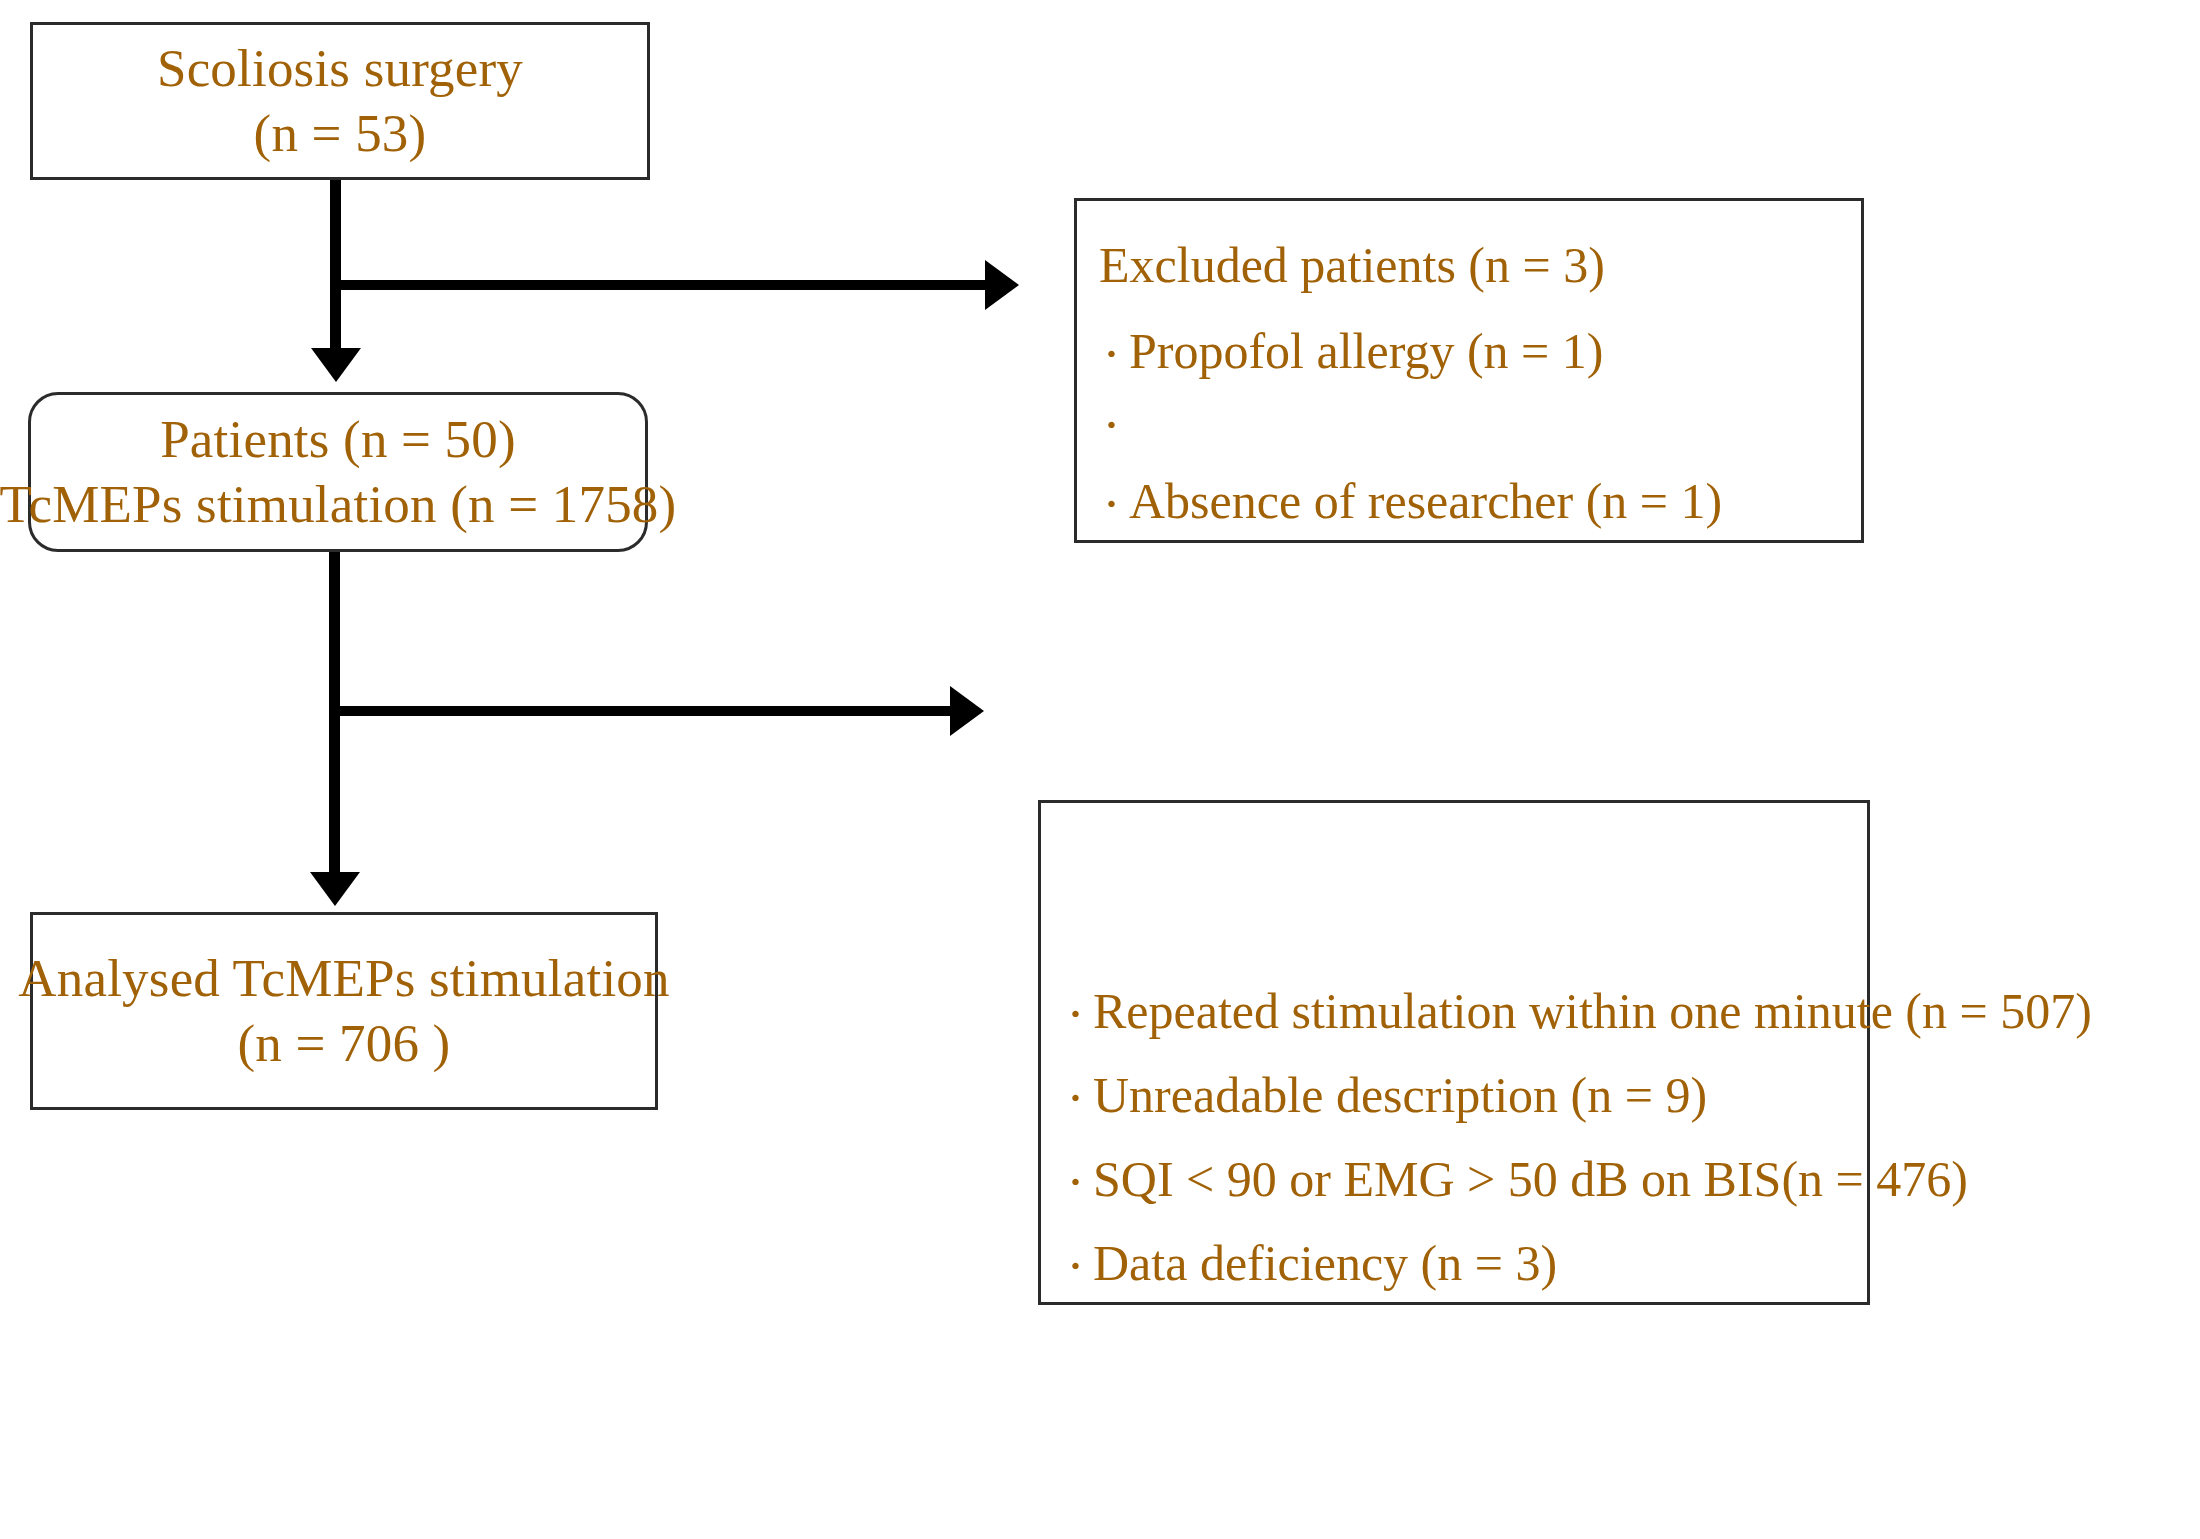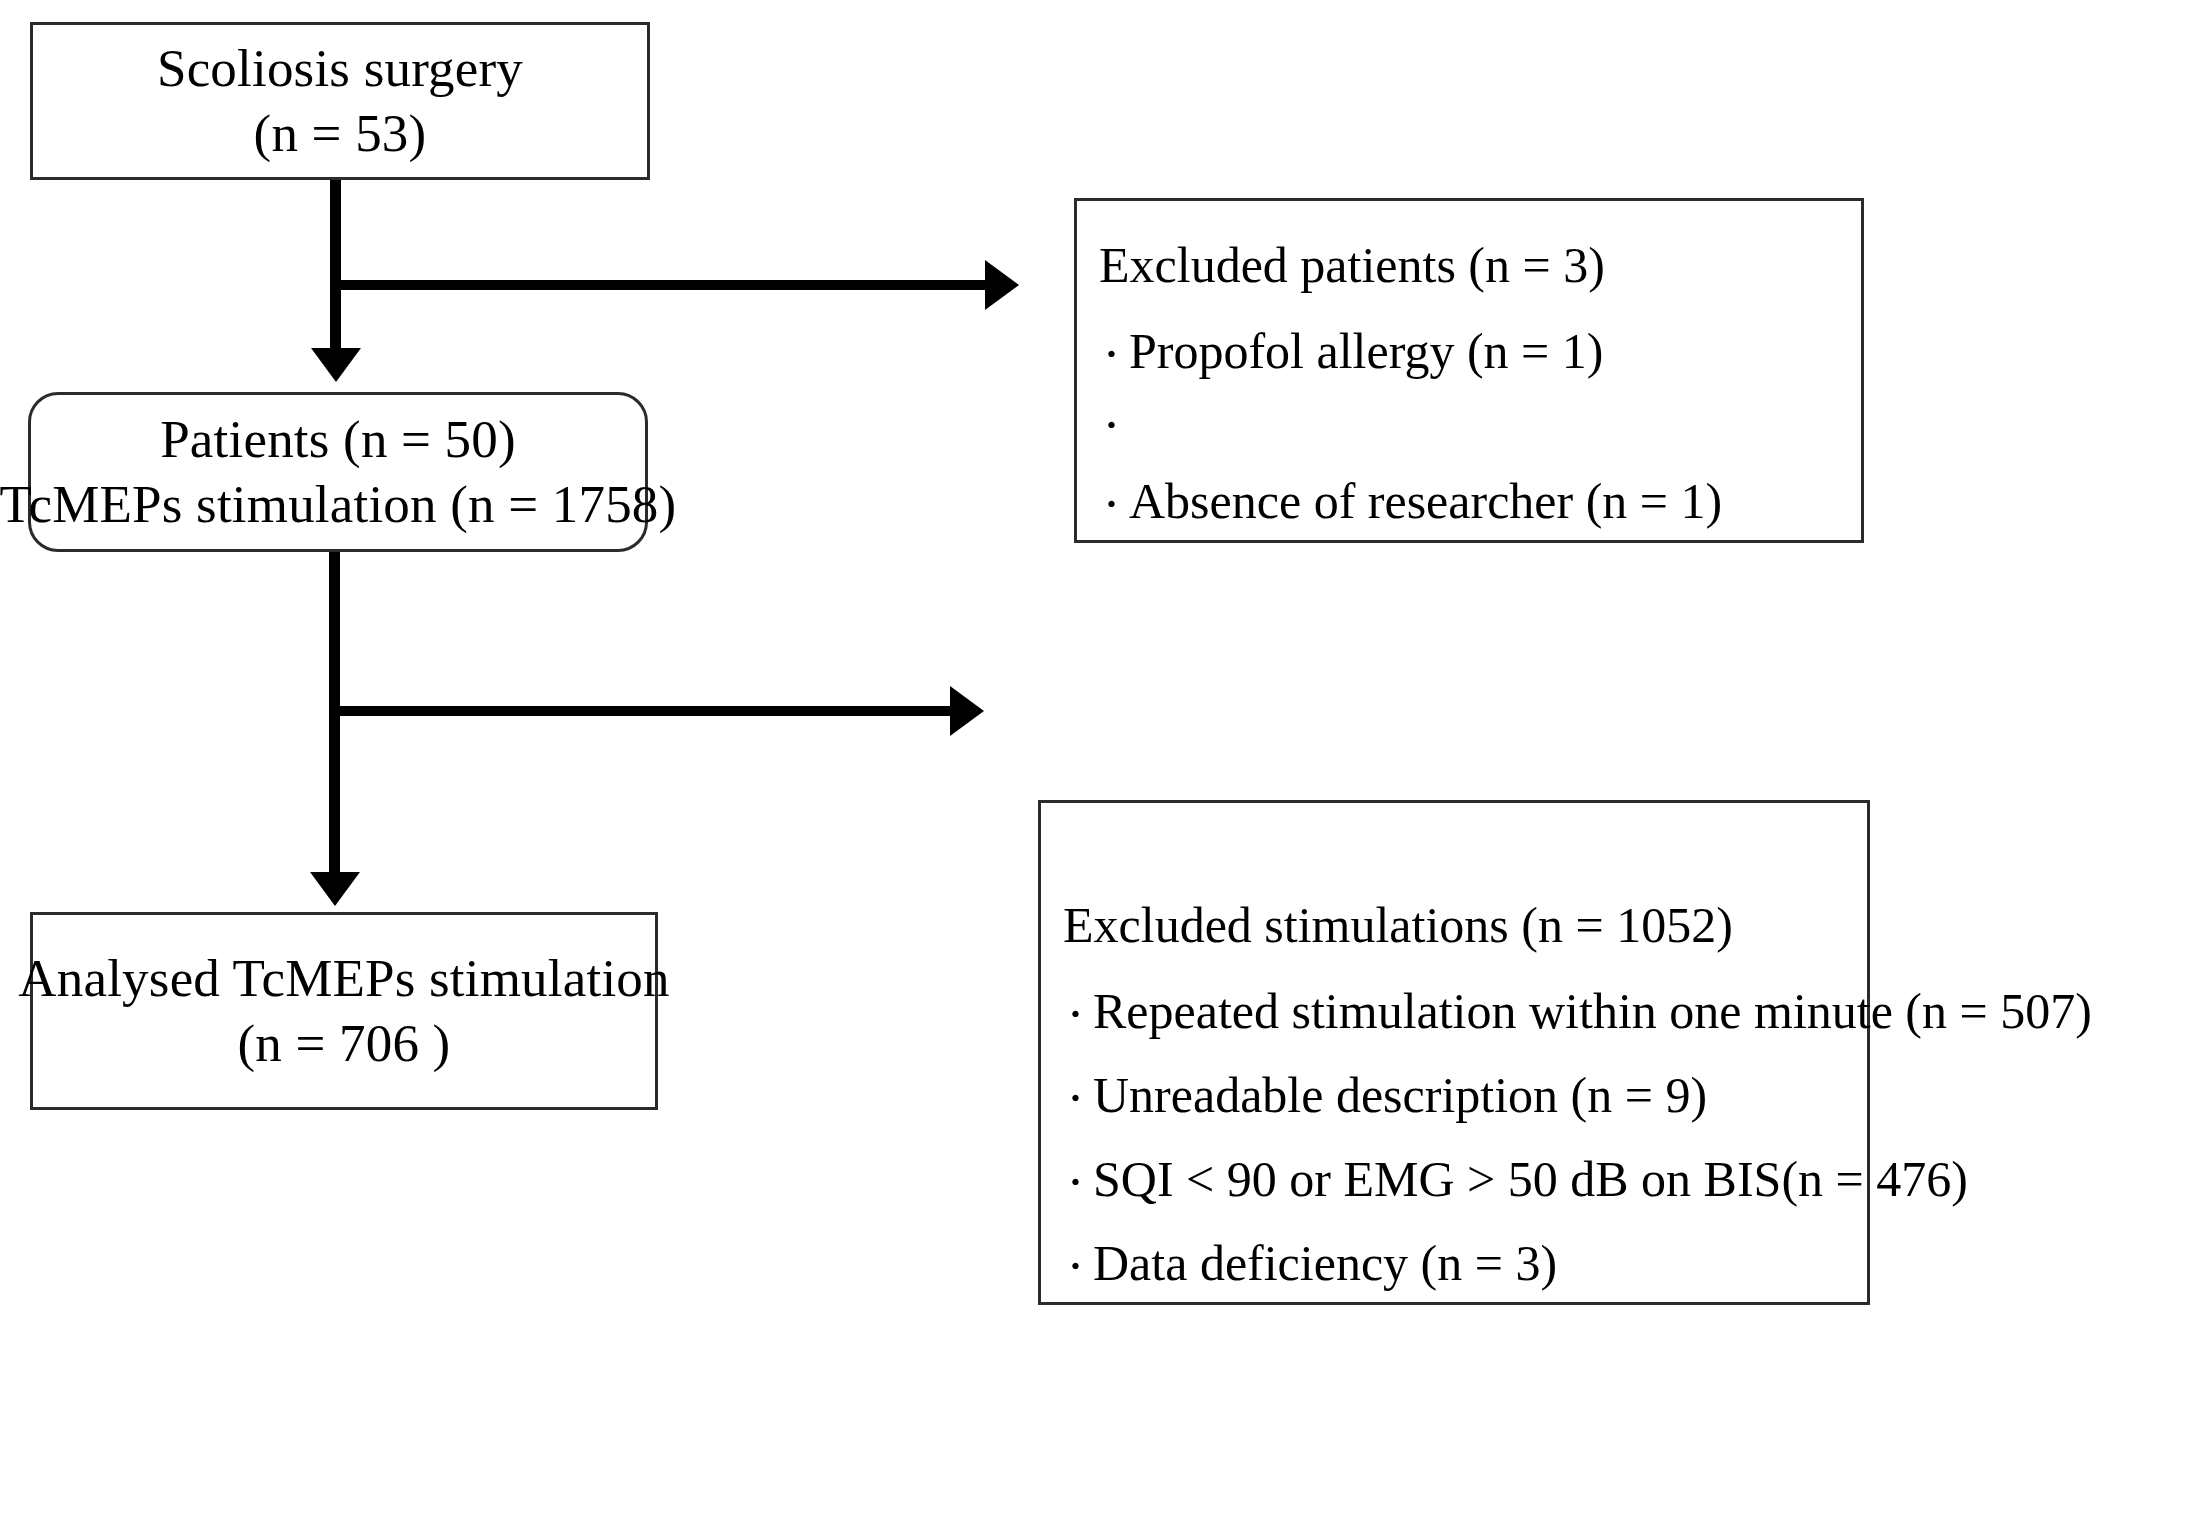--- a/index.html
+++ b/index.html
@@ -6,21 +6,21 @@
     margin: 0;
     padding: 0;
     background: #ffffff;
   }
   #canvas {
     position: relative;
     width: 2200px;
     height: 1539px;
     background: #ffffff;
     font-family: "Liberation Serif", "DejaVu Serif", serif;
-    color: #000000;
+    color: #a16207;
     overflow: hidden;
   }
 
   
   .box {
     position: absolute;
     box-sizing: border-box;
     border: 3px solid #2b2b2b;
     background: #ffffff;
   }
@@ -144,21 +144,20 @@
   </div>
 
   <div class="v-stem" style="left:329px; top:552px; height:325px;"></div>
   <div class="arrow-down" style="left:310px; top:872px;"></div>
 
   <div class="h-stem" style="left:335px; top:706px; width:625px;"></div>
   <div class="arrow-right" style="left:950px; top:686px;"></div>
 
   <div class="box box-left" style="left:994px; top:800px; width:832px; height:505px;">
     <div class="excl-body">
-      <div class="line excl-title">Excluded stimulations (n = 1052)</div>
 
       <div class="bullet-row">
         <span class="bullet-mark">・</span>
         <span class="bullet-text">Repeated stimulation within one minute (n = 507)</span>
       </div>
 
       <div class="bullet-row">
         <span class="bullet-mark">・</span>
         <span class="bullet-text">Unreadable description (n = 9)</span>
       </div>

